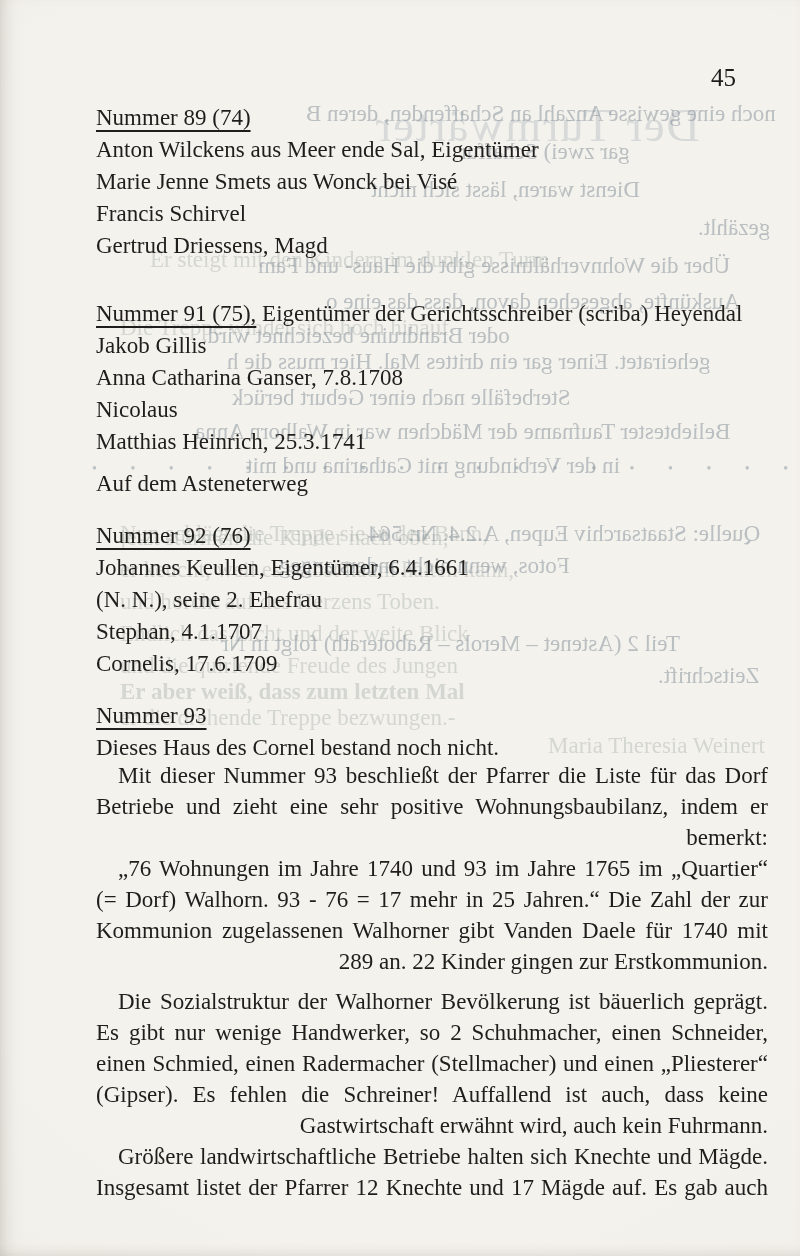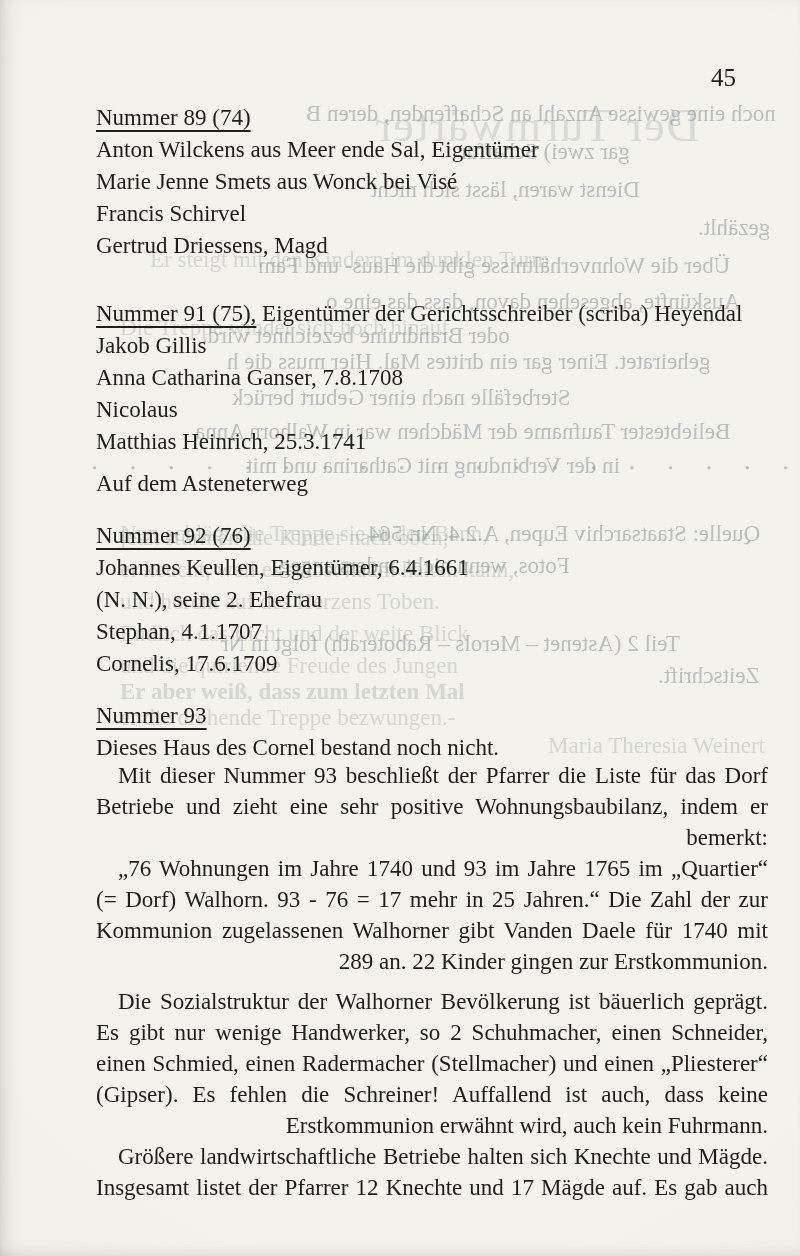--- a/index.html
+++ b/index.html
@@ -117,21 +117,21 @@
       <div class="line jl">(= Dorf) Walhorn. 93 - 76 = 17 mehr in 25 Jahren.“ Die Zahl der zur</div>
       <div class="line jl">Kommunion zugelassenen Walhorner gibt Vanden Daele für 1740 mit</div>
       <div class="line ll">289 an. 22 Kinder gingen zur Erstkommunion.</div>
     </div>
 
     <div class="para" style="top:986px">
       <div class="line jl fi">Die Sozialstruktur der Walhorner Bevölkerung ist bäuerlich geprägt.</div>
       <div class="line jl">Es gibt nur wenige Handwerker, so 2 Schuhmacher, einen Schneider,</div>
       <div class="line jl">einen Schmied, einen Radermacher (Stellmacher) und einen „Pliesterer“</div>
       <div class="line jl">(Gipser). Es fehlen die Schreiner! Auffallend ist auch, dass keine</div>
-      <div class="line ll">Erstkommunion erwähnt wird, auch kein Fuhrmann.</div>
+      <div class="line ll">Gastwirtschaft erwähnt wird, auch kein Fuhrmann.</div>
     </div>
 
     <div class="para" style="top:1141px">
       <div class="line jl fi">Größere landwirtschaftliche Betriebe halten sich Knechte und Mägde.</div>
       <div class="line jl">Insgesamt listet der Pfarrer 12 Knechte und 17 Mägde auf. Es gab auch</div>
     </div>
 
   </div>
 </div>
 

